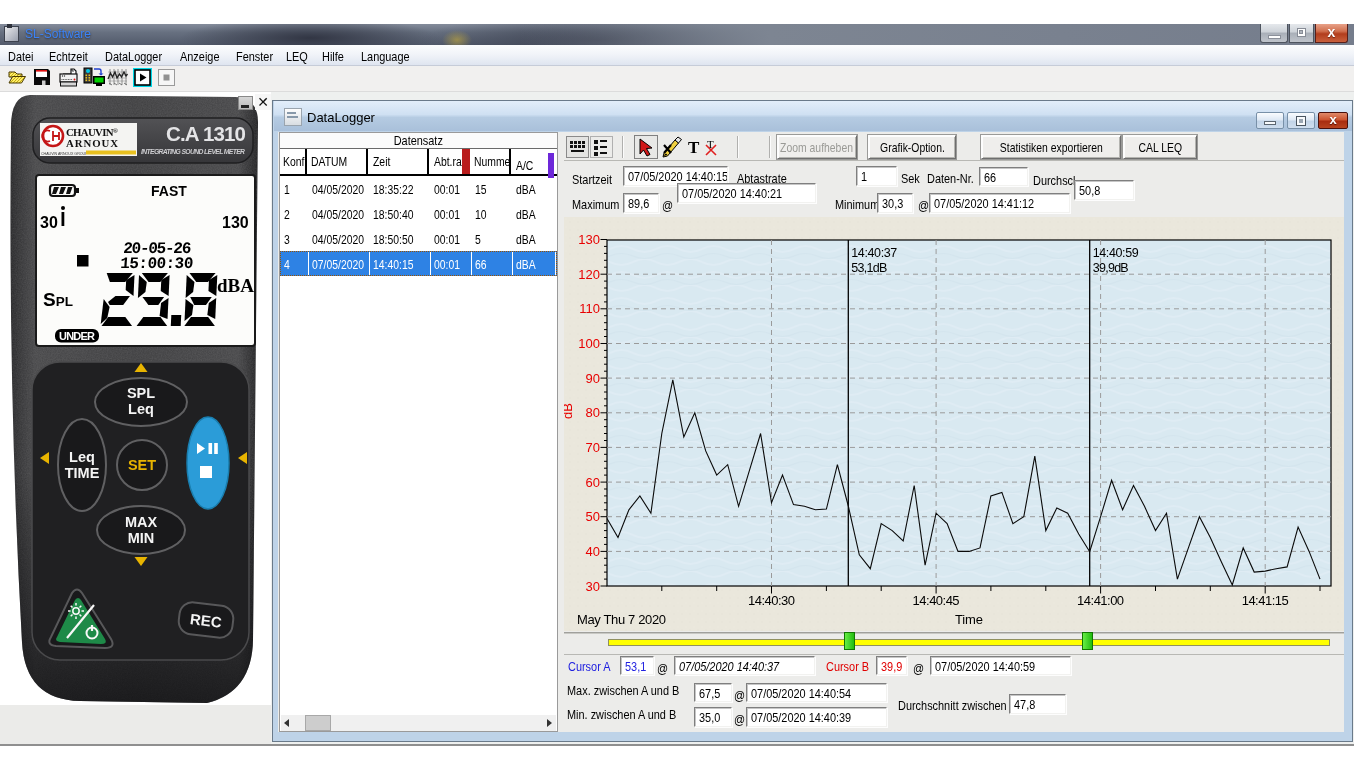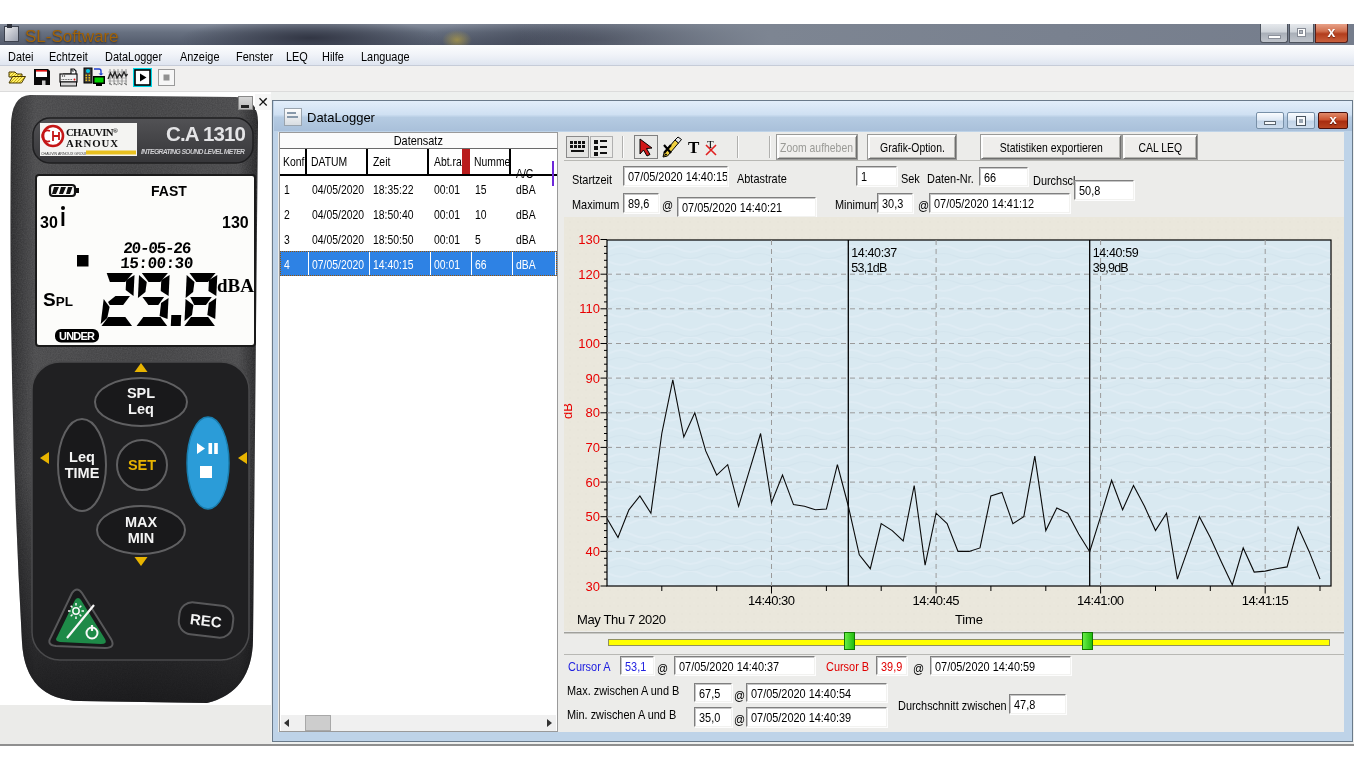--- a/index.html
+++ b/index.html
@@ -18,21 +18,21 @@
 <div class="abs" style="left:0;top:24px;width:1354px;height:21px;background:linear-gradient(180deg,#848c9b 0%,#677080 40%,#525a6b 100%);overflow:hidden;">
   <div class="abs" style="left:180px;top:-6px;width:260px;height:40px;background:radial-gradient(closest-side,#323644 0%,rgba(47,51,64,0) 100%);"></div>
   <div class="abs" style="left:420px;top:-10px;width:360px;height:52px;background:radial-gradient(closest-side,#3e4352 0%,rgba(58,63,78,0) 100%);"></div>
   <div class="abs" style="left:442px;top:6px;width:30px;height:20px;background:radial-gradient(closest-side,rgba(176,156,70,0.75) 0%,rgba(185,162,60,0) 100%);"></div>
   <div class="abs" style="left:773px;top:6px;width:36px;height:20px;background:radial-gradient(closest-side,rgba(150,142,90,0.6) 0%,rgba(141,132,85,0) 100%);"></div>
   <div class="abs" style="left:520px;top:0;width:834px;height:21px;background:linear-gradient(90deg,rgba(125,133,146,0) 0%,#7d8592 30%,#757d8c 100%);"></div>
 </div>
 
 <div class="abs" style="left:4px;top:26px;width:15px;height:16px;background:linear-gradient(135deg,#e8e9ec,#9aa0ae);border:1px solid #3c414d;"></div>
 <div class="abs" style="left:7px;top:24px;width:5px;height:4px;background:#2e323c;"></div>
-<div class="abs" style="left:25px;top:27px;font-size:17px;color:#a16207;text-shadow:0 1px 2px #2a2e38;">SL-Software</div>
+<div class="abs" style="left:25px;top:27px;font-size:12px;color:#3b82f6;text-shadow:0 1px 2px #2a2e38;">SL-Software</div>
 
 <div class="abs" style="left:1260px;top:24px;width:28px;height:19px;background:linear-gradient(180deg,#e5e8ec 0%,#cdd2d8 45%,#a9afb8 50%,#bfc4cb 100%);border:1px solid #4e545e;border-top:none;border-radius:0 0 3px 3px;">
   <div class="abs" style="left:7px;top:11px;width:13px;height:4px;background:#fdfdfd;border:1px solid #8b909a;"></div>
 </div>
 <div class="abs" style="left:1289px;top:24px;width:25px;height:19px;background:linear-gradient(180deg,#e5e8ec 0%,#cdd2d8 45%,#a9afb8 50%,#bfc4cb 100%);border:1px solid #4e545e;border-top:none;">
   <div class="abs" style="left:7px;top:4px;width:9px;height:9px;background:#fdfdfd;border:1px solid #878c96;"></div>
   <div class="abs" style="left:9px;top:6px;width:4px;height:4px;background:#b0b5bd;border:1px solid #878c96;"></div>
 </div>
 <div class="abs" style="left:1315px;top:24px;width:33px;height:19px;background:linear-gradient(180deg,#e8a188 0%,#d0704f 40%,#b23d1d 55%,#c9603c 100%);border:1px solid #58201a;border-top:none;border-radius:0 0 3px 0;color:#fff;font-weight:bold;font-size:14px;text-align:center;line-height:16px;text-shadow:0 1px 1px #6e2413;">x</div>
 
@@ -301,21 +301,21 @@
           </div>
       <div class="abs" style="left:90px;top:0;width:59px;height:25px;border-right:2px solid #000;">
             <span class="cell" style="left:3px;top:5px;">Zeit</span>
           </div>
       <div class="abs" style="left:151px;top:0;width:39px;height:25px;border-right:8px solid #b91c1c;overflow:hidden;">
             <span class="cell" style="left:3px;top:5px;">Abt.rate</span>
           </div>
       <div class="abs" style="left:192px;top:0;width:39px;height:25px;border-right:2px solid #000;overflow:hidden;">
             <span class="cell" style="left:2px;top:5px;">Nummer</span>
           </div>
-      <div class="abs" style="left:233px;top:12px;width:41px;height:25px;border-right:2px solid #6d28d9;">
+      <div class="abs" style="left:233px;top:4px;width:41px;height:25px;border-right:6px solid #6d28d9;">
             <span class="cell" style="left:3px;top:5px;">A/C</span>
           </div>
       <div class="abs" style="left:276px;top:0;width:10px;height:25px;">
             <span class="cell" style="left:1px;top:5px;">F</span>
           </div>
     </div>
 
     <div class="abs" style="left:0;top:43px;width:277px;height:25px;">
       <span class="cell" style="left:4px;top:6px;">1</span>
           <span class="cell" style="left:32px;top:6px;">04/05/2020</span>
@@ -436,21 +436,21 @@
     <div class="inp" style="left:292px;top:34px;width:41px;height:20px;"><span>1</span></div>
     <div class="lbl" style="left:337px;top:39px;">Sek</div>
     <div class="lbl" style="left:363px;top:39px;">Daten-Nr.</div>
     <div class="inp" style="left:415px;top:35px;width:49px;height:19px;"><span>66</span></div>
     <div class="lbl" style="left:469px;top:41px;">Durchscl</div>
     <div class="inp" style="left:510px;top:48px;width:60px;height:20px;"><span>50,8</span></div>
 
     <div class="lbl" style="left:8px;top:65px;">Maximum</div>
     <div class="inp" style="left:59px;top:61px;width:36px;height:20px;"><span>89,6</span></div>
     <div class="lbl" style="left:98px;top:66px;">@</div>
-    <div class="inp" style="left:113px;top:65px;width:139px;height:20px;"><span>07/05/2020 14:40:21</span></div>
+    <div class="inp" style="left:113px;top:51px;width:139px;height:20px;"><span>07/05/2020 14:40:21</span></div>
     <div class="lbl" style="left:271px;top:65px;">Minimum</div>
     <div class="inp" style="left:313px;top:61px;width:36px;height:20px;"><span>30,3</span></div>
     <div class="lbl" style="left:354px;top:66px;">@</div>
     <div class="inp" style="left:365px;top:61px;width:141px;height:20px;"><span>07/05/2020 14:41:12</span></div>
 <svg class="abs" style="left:0;top:85px;" width="782" height="414" viewBox="0 0 782 414">
   <defs>
     <pattern id="bgtex" width="8" height="8" patternUnits="userSpaceOnUse">
       <rect width="8" height="8" fill="#eae7dc"></rect>
       <circle cx="2" cy="2" r="0.8" fill="#edeae0"></circle>
       <circle cx="6" cy="5" r="0.8" fill="#e7e3d8"></circle>
@@ -574,21 +574,21 @@
 
     <div class="abs" style="left:0;top:500px;width:780px;height:2px;background:#c8c8c4;border-top:1px solid #a0a09c;"></div>
     <div class="abs" style="left:44px;top:507px;width:722px;height:7px;background:#ffff00;border:1px solid #909060;"></div>
     <div class="abs" style="left:280px;top:500px;width:11px;height:18px;background:linear-gradient(90deg,#66ee44,#22bb11);border:1px solid #117700;"></div>
     <div class="abs" style="left:518px;top:500px;width:11px;height:18px;background:linear-gradient(90deg,#66ee44,#22bb11);border:1px solid #117700;"></div>
 
     <div class="abs" style="left:0;top:522px;width:782px;height:1px;background:#b8b8b4;"></div>
     <div class="lbl" style="left:4px;top:527px;color:#2020e0;">Cursor A</div>
     <div class="inp" style="left:56px;top:524px;width:34px;height:19px;color:#2020e0;"><span>53,1</span></div>
     <div class="lbl" style="left:93px;top:529px;">@</div>
-    <div class="inp" style="left:110px;top:524px;width:141px;height:19px;"><span>07/05/2020 14:40:37</span></div>
+    <div class="inp" style="left:110px;top:524px;width:141px;height:19px;font-style:italic;"><span>07/05/2020 14:40:37</span></div>
     <div class="lbl" style="left:262px;top:527px;color:#e00000;">Cursor B</div>
     <div class="inp" style="left:312px;top:524px;width:31px;height:19px;color:#e00000;"><span>39,9</span></div>
     <div class="lbl" style="left:349px;top:529px;">@</div>
     <div class="inp" style="left:366px;top:524px;width:141px;height:19px;"><span>07/05/2020 14:40:59</span></div>
     <div class="lbl" style="left:3px;top:551px;">Max. zwischen A und B</div>
     <div class="inp" style="left:130px;top:551px;width:38px;height:19px;"><span>67,5</span></div>
     <div class="lbl" style="left:170px;top:556px;">@</div>
     <div class="inp" style="left:182px;top:551px;width:141px;height:19px;"><span>07/05/2020 14:40:54</span></div>
     <div class="lbl" style="left:3px;top:575px;">Min. zwischen A und B</div>
     <div class="inp" style="left:130px;top:575px;width:38px;height:20px;"><span>35,0</span></div>

